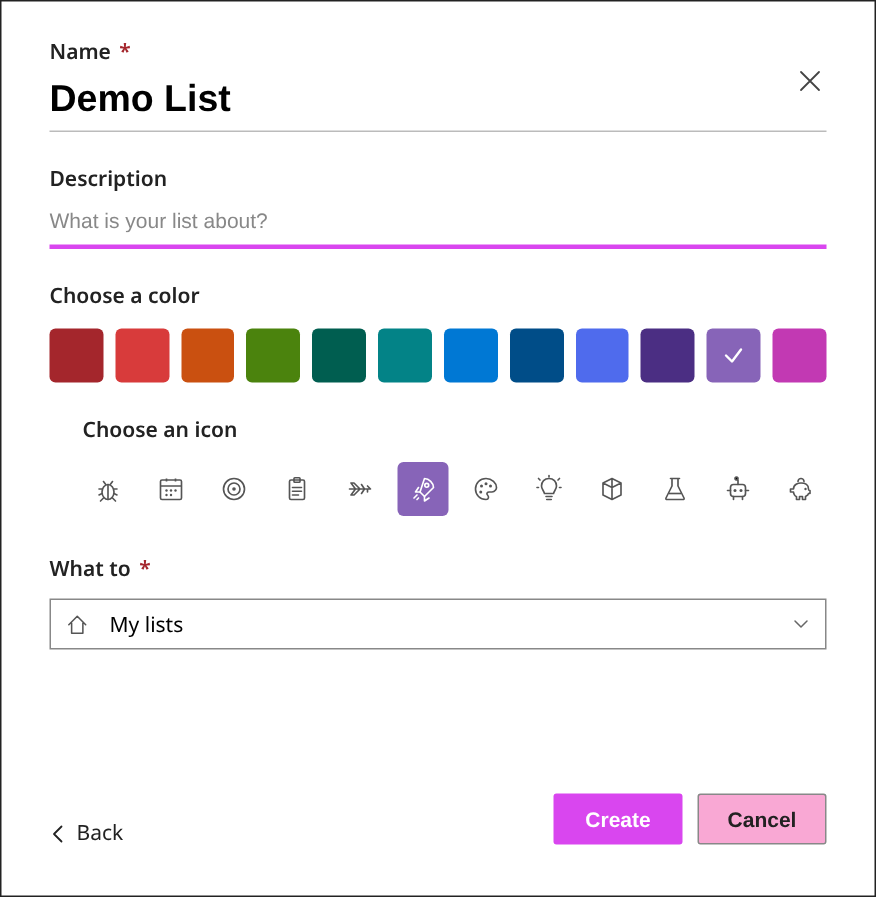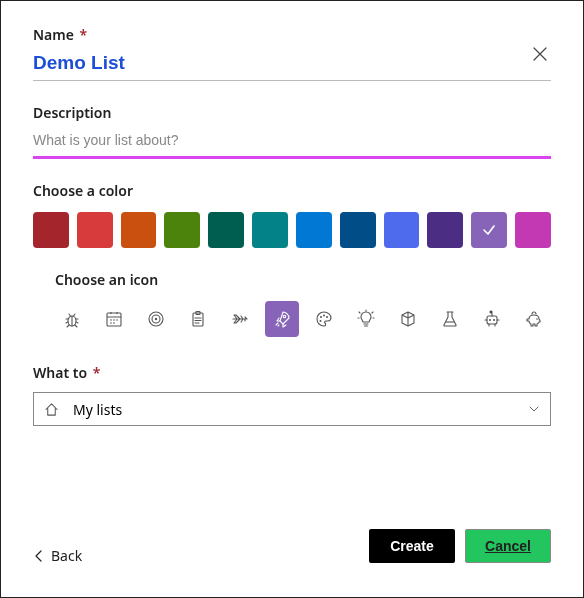--- a/index.html
+++ b/index.html
@@ -35,25 +35,25 @@
     font-size: 14px;
     color: #222;
     margin-bottom: 4px;
     display: block;
   }
   .req { color: #a4262c; margin-left: 2px; }
   .name-input {
     width: 100%;
     border: none;
     border-bottom: 1px solid #bbb;
-    font-size: 19px;
+    font-size: 25px;
     font-weight: 700;
     padding: 4px 0 6px 0;
     outline: none;
-    color: #1d4ed8;
+    color: #000000;
     background: transparent;
   }
   .desc-section { margin-top: 22px; }
   .desc-input {
     width: 100%;
     border: none;
     border-bottom: 3px solid #d946ef;
     font-size: 14px;
     padding: 6px 0 8px 0;
     outline: none;
@@ -145,24 +145,23 @@
     display: inline-flex;
     align-items: center;
     justify-content: center;
     margin-left: 10px;
   }
   .btn-primary {
     color: #fff;
     border: none;
   }
   .btn-secondary {
-    background: #22c55e;
+    background: #f9a8d4;
     color: #222;
     border: 1px solid #888;
-    text-decoration: underline;
   }
   svg { display:block; }
 </style>
 </head>
 <body>
 
 <div class="dialog">
 
   <div class="close-btn">
     <svg width="14" height="14" viewBox="0 0 14 14">
@@ -344,21 +343,21 @@
   </div>
 
   <div class="footer">
     <div class="back-btn">
       <svg width="12" height="14" viewBox="0 0 12 14">
           <path d="M8 2 L3 7 L8 12" stroke="currentColor" stroke-width="1.2" fill="none" stroke-linecap="round" stroke-linejoin="round"></path>
         </svg>
       <span>Back</span>
     </div>
     <div class="spacer"></div>
-    <button class="btn btn-primary" id="create-btn" style="background: #000000;">
+    <button class="btn btn-primary" id="create-btn" style="background: #d946ef;">
       <span>Create</span>
     </button>
     <button class="btn btn-secondary">
       <span>Cancel</span>
     </button>
   </div>
 
 </div>
 
 </body></html>

